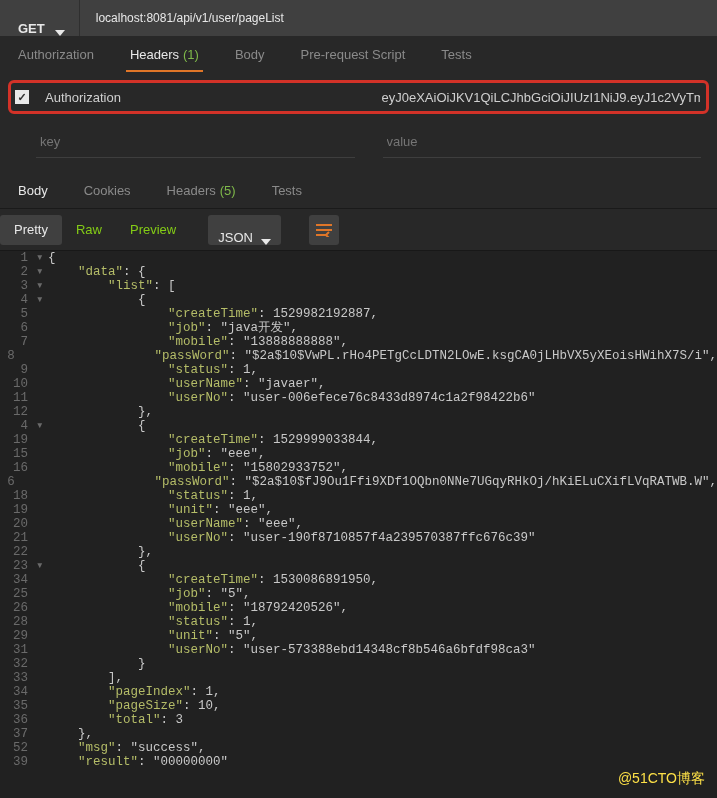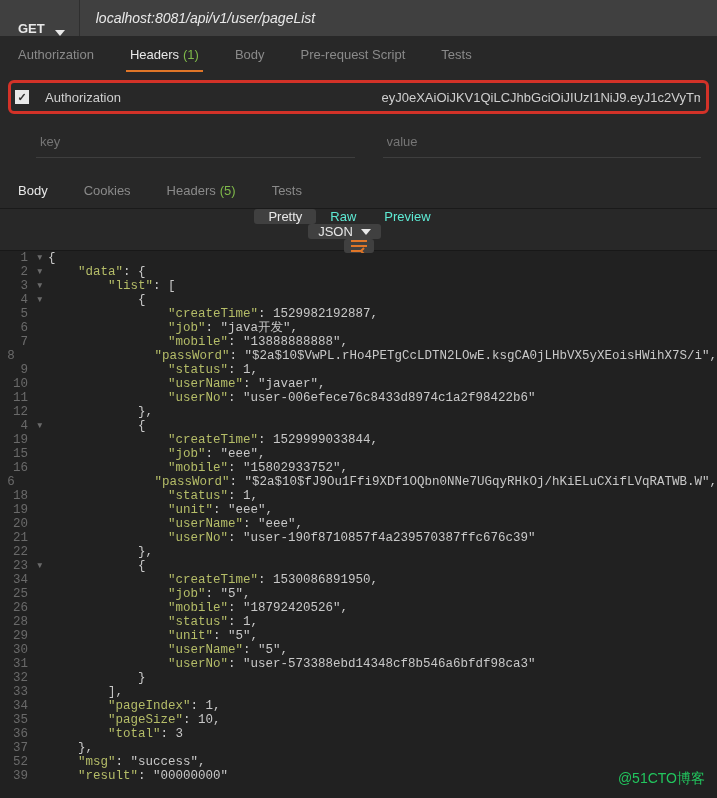--- a/index.html
+++ b/index.html
@@ -25,27 +25,26 @@
   padding: 0 14px 0 18px;
   color: #e8e8e8;
   font-weight: 600;
   height: 100%;
   border-right: 1px solid #2f2f2f;
 }
 .method svg { margin-left: 10px; }
 .url {
   padding: 0 16px;
   color: #e8e8e8;
-  font-size: 14px;
+  font-size: 12px;
   flex: 1;
   background: transparent;
   border: none;
   height: 100%;
   outline: none;
-  font-style: italic;
 }
 .req-tabs {
   display: flex;
   background: #282828;
   height: 36px;
   align-items: center;
   padding-left: 0;
 }
 .req-tab {
   padding: 0 18px;
@@ -137,43 +136,42 @@
   cursor: pointer;
 }
 .res-tab.active { color: #e8e8e8; }
 .view-bar {
   display: flex;
   align-items: center;
   background: #282828;
   height: 42px;
   padding: 0 0;
   border-top: 1px solid #1a1a1a;
-  flex-direction: column;
 }
 .view-seg {
   display: flex;
   height: 30px;
   margin-right: 18px;
 }
 .view-btn {
   padding: 0 14px;
   display: flex;
   align-items: center;
-  color: #5eead4;
+  color: #84cc16;
   background: #282828;
   cursor: pointer;
 }
 .view-btn.active {
   background: #404040;
   color: #e8e8e8;
   border-radius: 3px;
 }
 .format-sel {
   display: flex;
-  align-items: center;
+  align-items: flex-end;
   background: #404040;
   height: 30px;
   padding: 0 10px;
   border-radius: 3px;
   color: #e8e8e8;
   margin-right: 28px;
 }
 .format-sel svg { margin-left: 8px; }
 .wrap-icon {
   width: 30px;
@@ -212,21 +210,21 @@
 .src {
   color: #c8c8c8;
   padding-left: 4px;
 }
 .k { color: #b5bd68; }
 .p { color: #c8c8c8; }
 .watermark {
   position: absolute;
   right: 12px;
   bottom: 10px;
-  color: #22c55e;
+  color: #fde047;
   font-size: 14px;
   text-align: right;
 }
 </style>
 </head>
 <body>
 
 <div class="topbar">
   <div class="method">
     <span>GET</span>
@@ -332,21 +330,20 @@
     <div class="code-line"><span class="gutter">19</span><span class="fold"> </span><span class="src">                <span class="k">"unit"</span><span class="p">:</span> "eee",</span></div>
     <div class="code-line"><span class="gutter">20</span><span class="fold"> </span><span class="src">                <span class="k">"userName"</span><span class="p">:</span> "eee",</span></div>
     <div class="code-line"><span class="gutter">21</span><span class="fold"> </span><span class="src">                <span class="k">"userNo"</span><span class="p">:</span> "user-190f8710857f4a239570387ffc676c39"</span></div>
     <div class="code-line"><span class="gutter">22</span><span class="fold"> </span><span class="src">            },</span></div>
     <div class="code-line"><span class="gutter">23</span><span class="fold">▾</span><span class="src">            {</span></div>
     <div class="code-line"><span class="gutter">34</span><span class="fold"> </span><span class="src">                <span class="k">"createTime"</span><span class="p">:</span> 1530086891950,</span></div>
     <div class="code-line"><span class="gutter">25</span><span class="fold"> </span><span class="src">                <span class="k">"job"</span><span class="p">:</span> "5",</span></div>
     <div class="code-line"><span class="gutter">26</span><span class="fold"> </span><span class="src">                <span class="k">"mobile"</span><span class="p">:</span> "18792420526",</span></div>
     <div class="code-line"><span class="gutter">28</span><span class="fold"> </span><span class="src">                <span class="k">"status"</span><span class="p">:</span> 1,</span></div>
     <div class="code-line"><span class="gutter">29</span><span class="fold"> </span><span class="src">                <span class="k">"unit"</span><span class="p">:</span> "5",</span></div>
-    <div class="code-line"><span class="gutter">30</span><span class="fold"> </span><span class="src">                <span class="k">"userName"</span><span class="p">:</span> "5",</span></div>
     <div class="code-line"><span class="gutter">31</span><span class="fold"> </span><span class="src">                <span class="k">"userNo"</span><span class="p">:</span> "user-573388ebd14348cf8b546a6bfdf98ca3"</span></div>
     <div class="code-line"><span class="gutter">32</span><span class="fold"> </span><span class="src">            }</span></div>
     <div class="code-line"><span class="gutter">33</span><span class="fold"> </span><span class="src">        ],</span></div>
     <div class="code-line"><span class="gutter">34</span><span class="fold"> </span><span class="src">        <span class="k">"pageIndex"</span><span class="p">:</span> 1,</span></div>
     <div class="code-line"><span class="gutter">35</span><span class="fold"> </span><span class="src">        <span class="k">"pageSize"</span><span class="p">:</span> 10,</span></div>
     <div class="code-line"><span class="gutter">36</span><span class="fold"> </span><span class="src">        <span class="k">"total"</span><span class="p">:</span> 3</span></div>
     <div class="code-line"><span class="gutter">37</span><span class="fold"> </span><span class="src">    },</span></div>
     <div class="code-line"><span class="gutter">52</span><span class="fold"> </span><span class="src">    <span class="k">"msg"</span><span class="p">:</span> "success",</span></div>
     <div class="code-line"><span class="gutter">39</span><span class="fold"> </span><span class="src">    <span class="k">"result"</span><span class="p">:</span> "00000000"</span></div>
   </div>

